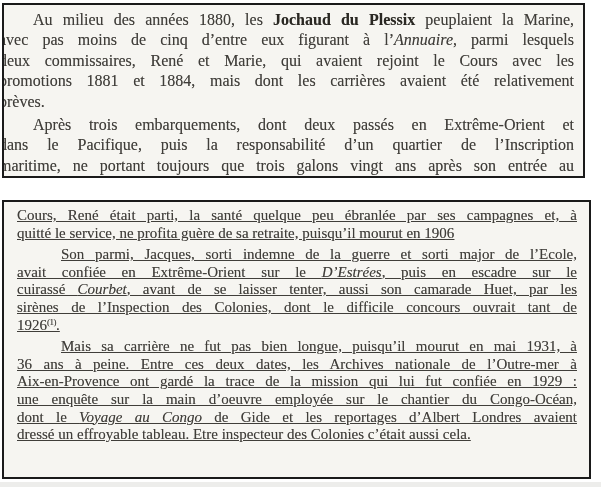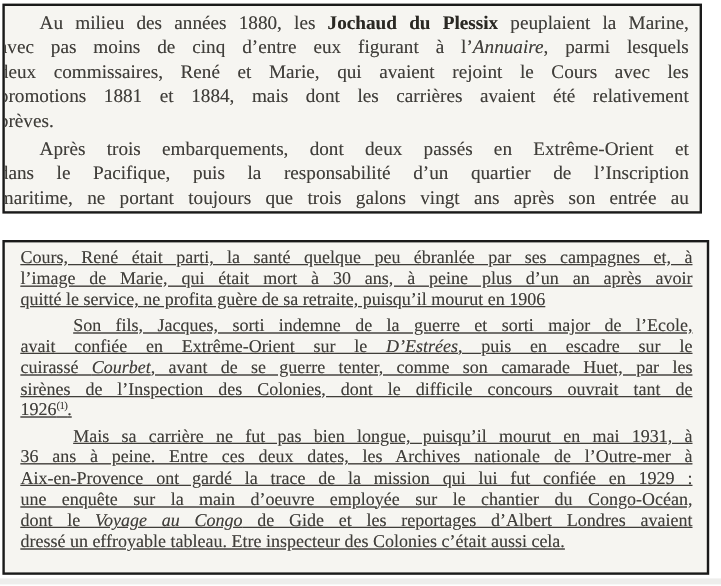--- a/index.html
+++ b/index.html
@@ -86,27 +86,26 @@
           <div class="text-line j indent"><span>Après trois embarquements, dont deux passés en Extrême-Orient et</span></div>
           <div class="text-line j"><span>dans le Pacifique, puis la responsabilité d’un quartier de l’Inscription</span></div>
           <div class="text-line j"><span>maritime, ne portant toujours que trois galons vingt ans après son entrée au</span></div>
         </div>
       </div>
   </div>
   <div class="clip-block block-2">
     <div class="text-flow">
         <div class="paragraph">
           <div class="text-line j"><span>Cours, René était parti, la santé quelque peu ébranlée par ses campagnes et, à</span></div>
-          <div class="text-line j"><span>l’image de Marie, qui était mort à 30 ans, à peine plus d’un an après avoir</span></div>
           <div class="text-line"><span>quitté le service, ne profita guère de sa retraite, puisqu’il mourut en 1906</span></div>
         </div>
         <div class="paragraph">
-          <div class="text-line j indent"><span>Son fils, Jacques, sorti indemne de la guerre et sorti major de l’Ecole,</span></div>
+          <div class="text-line j indent"><span>Son parmi, Jacques, sorti indemne de la guerre et sorti major de l’Ecole,</span></div>
           <div class="text-line j"><span>avait confiée en Extrême-Orient sur le </span><span class="i">D’Estrées</span><span>, puis en escadre sur le</span></div>
-          <div class="text-line j"><span>cuirassé </span><span class="i">Courbet</span><span>, avant de se guerre tenter, comme son camarade Huet, par les</span></div>
+          <div class="text-line j"><span>cuirassé </span><span class="i">Courbet</span><span>, avant de se laisser tenter, aussi son camarade Huet, par les</span></div>
           <div class="text-line j"><span>sirènes de l’Inspection des Colonies, dont le difficile concours ouvrait tant de</span></div>
           <div class="text-line"><span>1926</span><sup>(1)</sup><span>.</span></div>
         </div>
         <div class="paragraph">
           <div class="text-line j indent"><span>Mais sa carrière ne fut pas bien longue, puisqu’il mourut en mai 1931, à</span></div>
           <div class="text-line j"><span>36 ans à peine. Entre ces deux dates, les Archives nationale de l’Outre-mer à</span></div>
           <div class="text-line j"><span>Aix-en-Provence ont gardé la trace de la mission qui lui fut confiée en 1929 :</span></div>
           <div class="text-line j"><span>une enquête sur la main d’oeuvre employée sur le chantier du Congo-Océan,</span></div>
           <div class="text-line j"><span>dont le </span><span class="i">Voyage au Congo</span><span> de Gide et les reportages d’Albert Londres avaient</span></div>
           <div class="text-line"><span>dressé un effroyable tableau. Etre inspecteur des Colonies c’était aussi cela.</span></div>

